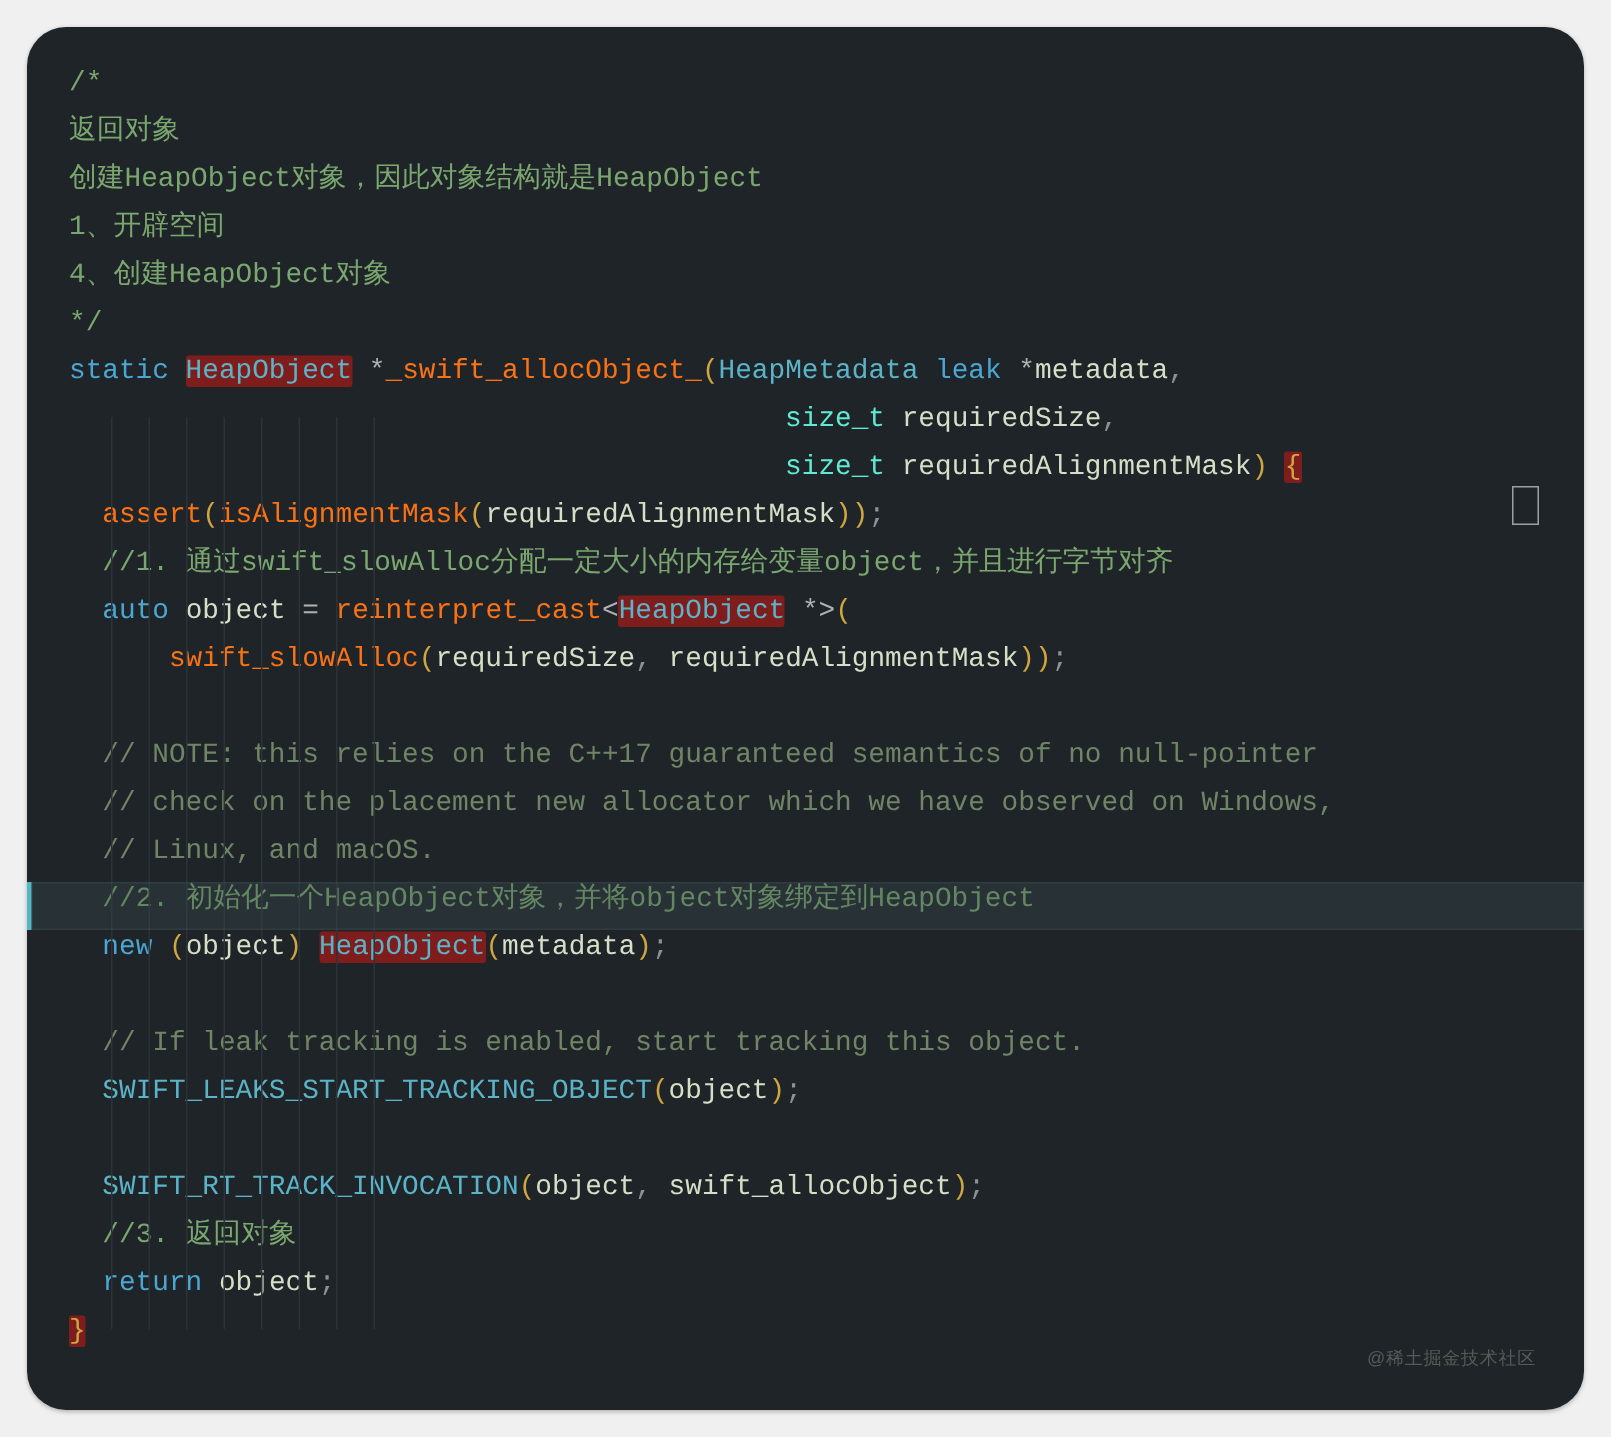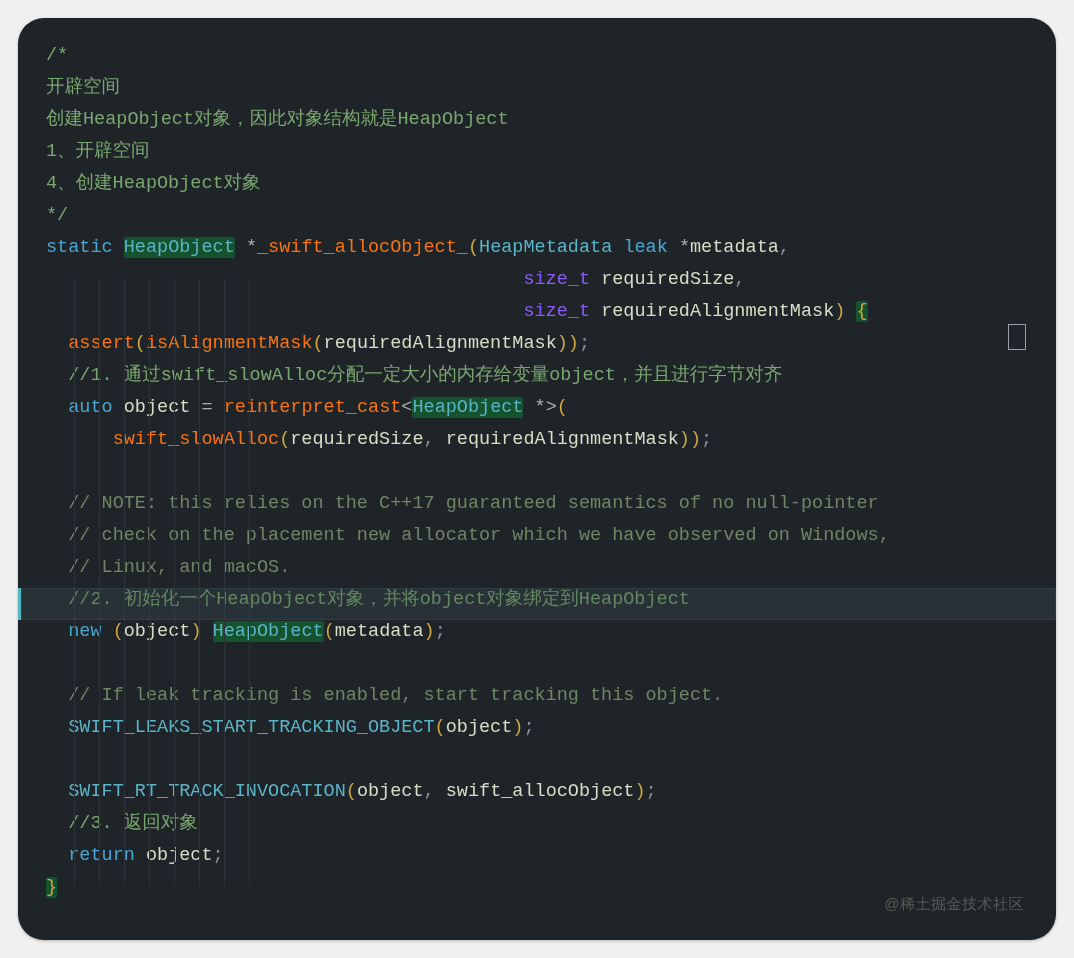--- a/index.html
+++ b/index.html
@@ -29,26 +29,26 @@
     font-size: 18.5px;
     line-height: 1.73;
     color: #c9d1d9;
     white-space: pre;
     tab-size: 4;
   }
   .c   { color: #7aa76f; }           
   .c2  { color: #6f8566; }           
   .kw  { color: #4ba6d1; }           
   .ty  { color: #5bb3c8; }           
-  .hl  { background: #14532d; border-radius:2px; }           
+  .hl  { background: #7f1d1d; border-radius:2px; }           
   .fn  { color: #f97316; }           
   .id  { color: #d6dec7; margin-top: 16px; }           
   .p   { color: #cfa640; }           
   .op  { color: #b0b0b0; }           
-  .st  { color: #8b5cf6; }           
+  .st  { color: #5eead4; }           
   .mac { color: #5bb3c8; }           
   .dim { color: #8c9098; }
   .guide {
     position: absolute;
     top: 260px;
     bottom: 54px;
     width: 1px;
     background: #2c3338;
   }
   .hl-row {
@@ -66,21 +66,21 @@
     width: 18px;
     height: 26px;
     border: 1.5px solid #9aa0a6;
     border-left: 1.5px solid #9aa0a6;
     box-sizing: border-box;
   }
   .wm {
     position: absolute;
     right: 32px;
     bottom: 26px;
-    font-size: 15px;
+    font-size: 12px;
     color: #555c55;
     letter-spacing: 0.5px;
     font-family: sans-serif;
   }
 </style>
 </head>
 <body>
 
 <div class="card">
 
@@ -89,21 +89,21 @@
   <div class="guide" style="left:106px;"></div>
   <div class="guide" style="left:131px;"></div>
   <div class="guide" style="left:156px;"></div>
   <div class="guide" style="left:181px;"></div>
   <div class="guide" style="left:206px;"></div>
   <div class="guide" style="left:231px;"></div>
 
   <div class="hl-row" style="top:570px;"></div>
 
 <pre class="code"><span class="c">/*</span>
-<span class="c">开辟空间</span>
+<span class="c">返回对象</span>
 <span class="c">创建HeapObject对象，因此对象结构就是HeapObject</span>
 <span class="c">1、开辟空间</span>
 <span class="c">4、创建HeapObject对象</span>
 <span class="c">*/</span>
 <span class="kw">static</span> <span class="ty hl">HeapObject</span> <span class="op">*</span><span class="fn">_swift_allocObject_</span><span class="p">(</span><span class="ty">HeapMetadata</span> <span class="kw">leak</span> <span class="op">*</span><span class="id">metadata</span><span class="dim">,</span>
                                            <span class="st">size_t</span> <span class="id">requiredSize</span><span class="dim">,</span>
                                            <span class="st">size_t</span> <span class="id">requiredAlignmentMask</span><span class="p">)</span> <span class="p hl">{</span>
   <span class="fn">assert</span><span class="p">(</span><span class="fn">isAlignmentMask</span><span class="p">(</span><span class="id">requiredAlignmentMask</span><span class="p">)</span><span class="p">)</span><span class="dim">;</span>
   <span class="c">//1. 通过swift_slowAlloc分配一定大小的内存给变量object，并且进行字节对齐</span>
   <span class="kw">auto</span> <span class="id">object</span> <span class="op">=</span> <span class="fn">reinterpret_cast</span><span class="op">&lt;</span><span class="ty hl">HeapObject</span> <span class="op">*</span><span class="op">&gt;</span><span class="p">(</span>

